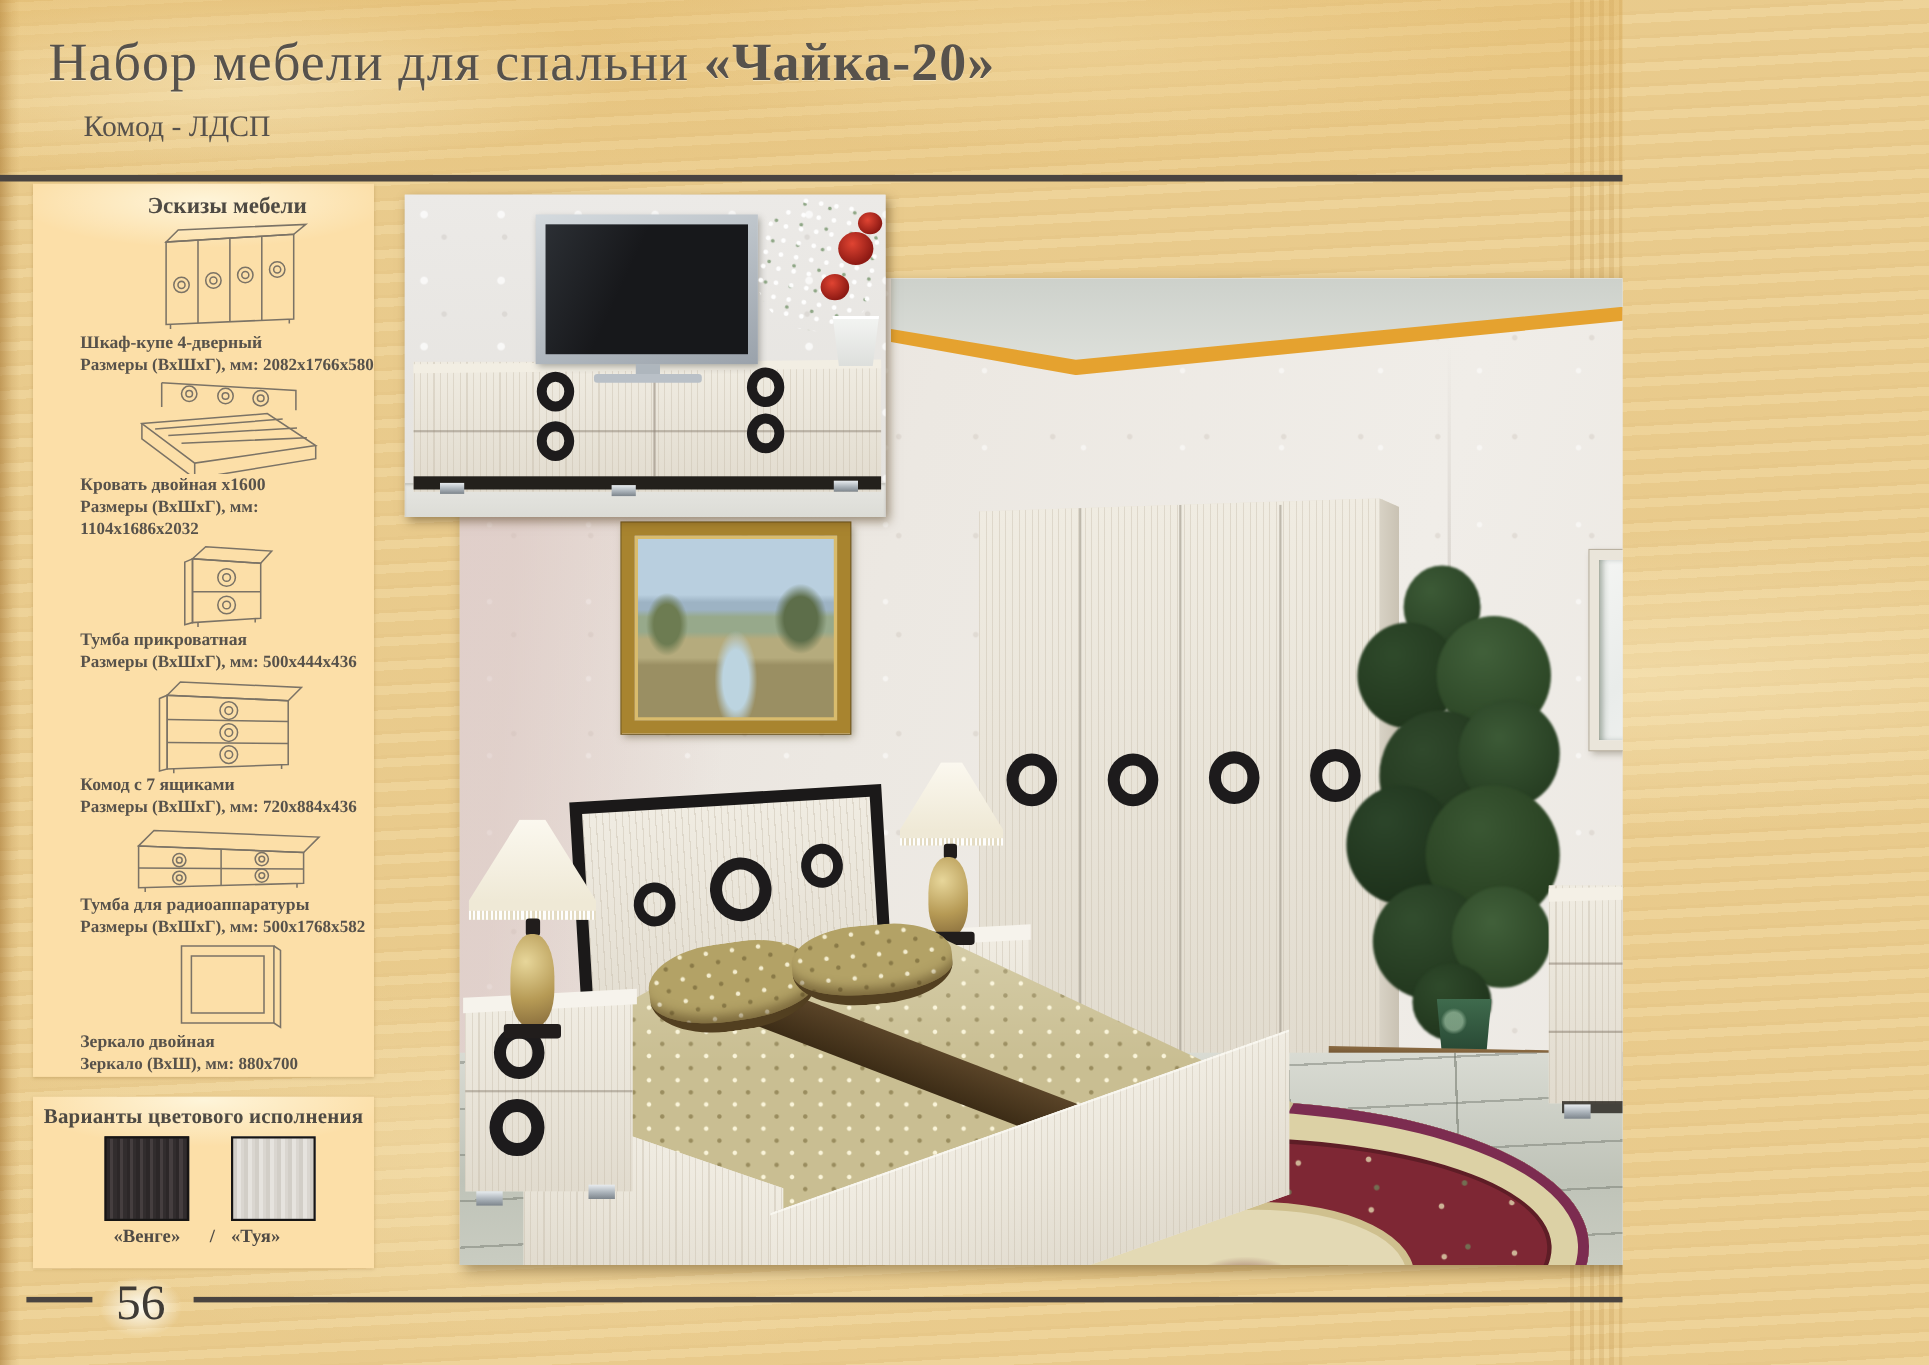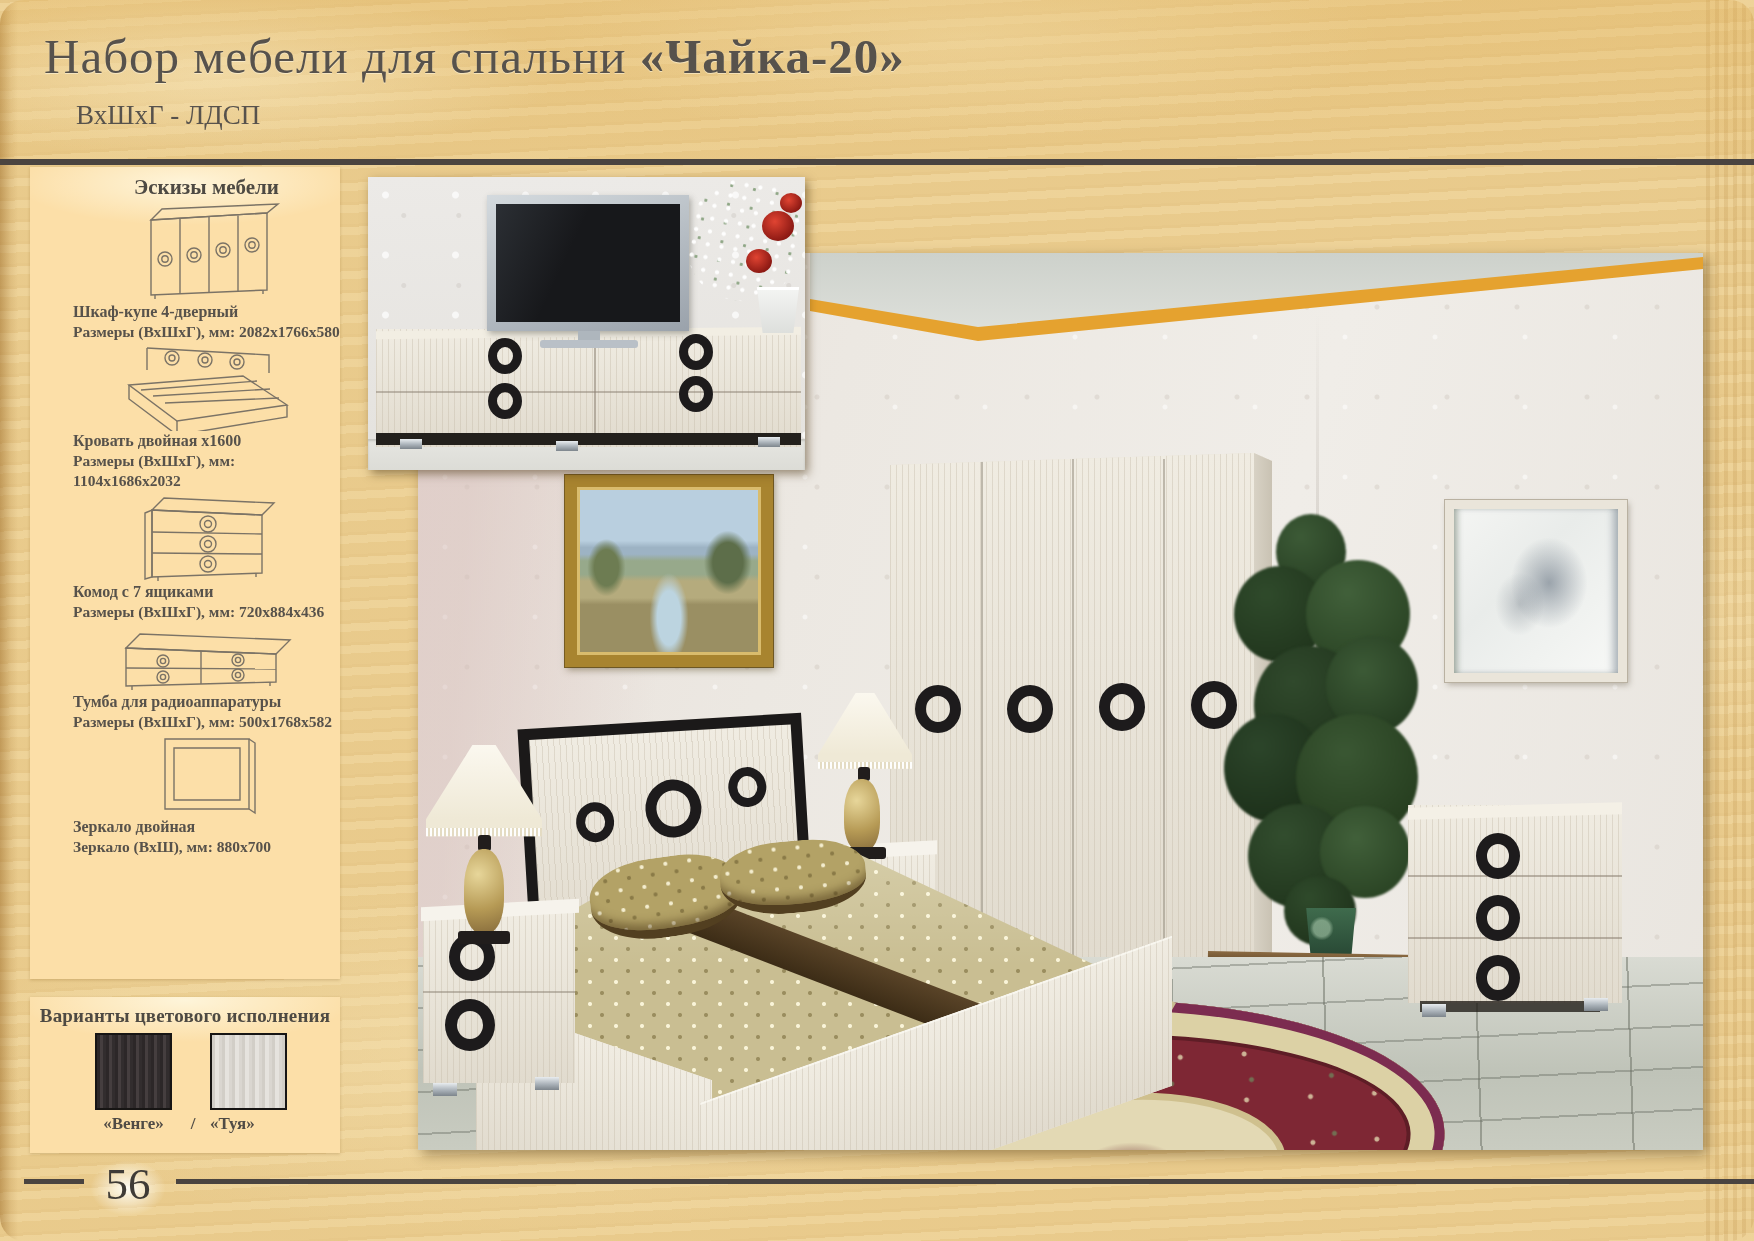--- a/index.html
+++ b/index.html
@@ -8,21 +8,21 @@
     font-family:"Liberation Serif", serif;
     background-color:#eccf92;
     background-image:
       radial-gradient(ellipse 500px 120px at 12% 6%, rgba(255,248,220,.55), transparent 70%),
       radial-gradient(ellipse 600px 150px at 55% 3%, rgba(250,238,200,.4), transparent 70%),
       radial-gradient(ellipse 700px 200px at 85% 50%, rgba(255,244,210,.35), transparent 70%),
       radial-gradient(ellipse 800px 260px at 30% 85%, rgba(248,232,190,.4), transparent 70%),
       repeating-linear-gradient(177deg, rgba(186,136,56,.10) 0 3px, rgba(255,244,210,.10) 3px 11px, rgba(196,148,66,.08) 11px 22px);
     overflow:hidden;
   }
-  .page{ position:relative; width:1754px; height:1241px; overflow:hidden;border-radius:24px; }
+  .page{ position:relative; width:1475px; height:1241px; overflow:hidden; }
   .edge-left{ position:absolute; left:0; top:0; width:18px; height:100%;
     background:linear-gradient(90deg, rgba(145,95,28,.45), rgba(145,95,28,.12) 60%, rgba(145,95,28,0)); }
   .edge-right{ position:absolute; right:0; top:0; width:48px; height:100%;
     background:repeating-linear-gradient(90deg, rgba(170,120,45,.16) 0 4px, rgba(170,120,45,0) 4px 9px); }
 
   .header-band{ position:absolute; left:0; top:0; width:1754px; height:159px;
     background:linear-gradient(180deg, rgba(224,176,88,.30), rgba(224,176,88,.10)); }
   .title{ position:absolute; left:44px; top:28px; font-size:49px; font-weight:400;
     color:#57524c; letter-spacing:1px; white-space:nowrap; text-shadow:0 1px 0 rgba(255,250,230,.5); }
   .title b{ font-weight:700; }
@@ -235,21 +235,21 @@
 </style>
 </head>
 <body>
 
 <div class="page">
   <div class="edge-left"></div>
   <div class="edge-right"></div>
 
   <div class="header-band">
     <h1 class="title"><span>Набор мебели для спальни </span><b>«Чайка-20»</b></h1>
-    <div class="subtitle">ВхШхГ - ЛДСП</div>
+    <div class="subtitle">Комод - ЛДСП</div>
   </div>
   <div class="rule rule-top"></div>
 
   <aside class="panel sketch-panel">
     <div class="panel-header">Эскизы мебели</div>
 
     <div class="sketch-item">
       <svg class="sketch" width="170" height="100" viewBox="0 0 170 100">
         <path d="M29 18 L145 11 L145 88 L29 93 Z"></path>
           <path d="M29 18 L40 7 L156 2 L145 11 Z"></path>
@@ -281,20 +281,35 @@
           <circle cx="120" cy="19" r="3"></circle>
         <path d="M30 5 L30 27"></path>
         <path d="M12 42 L126 33 L170 62 L60 78 Z"></path>
         <path d="M24 47 L140 38 M36 53 L153 46 M48 60 L162 55"></path>
         <path d="M12 42 L12 56 L60 92 L60 78 M60 92 L170 74 L170 62"></path>
       </svg>
       <div class="sk-name">Кровать двойная х1600</div>
       <div class="sk-dims">Размеры (ВхШхГ), мм: 1104x1686x2032</div>
     </div>
 
+    <div class="sketch-item">
+      <svg class="sketch" width="120" height="80" viewBox="0 0 120 80">
+        <path d="M28 16 L40 5 L100 9 L90 20 Z"></path>
+        <path d="M28 16 L90 20 L90 70 L28 74 Z"></path>
+        <path d="M21 19 L28 16 L28 74 L21 76 Z"></path>
+        <path d="M28 46 L90 46"></path>
+        <circle cx="59" cy="33" r="8"></circle>
+          <circle cx="59" cy="33" r="3.5"></circle>
+        <circle cx="59" cy="58" r="8"></circle>
+          <circle cx="59" cy="58" r="3.5"></circle>
+        <path d="M33 74 L33 78 M85 70 L85 74"></path>
+      </svg>
+      <div class="sk-name">Тумба прикроватная</div>
+      <div class="sk-dims">Размеры (ВхШхГ), мм: 500x444x436</div>
+    </div>
 
     <div class="sketch-item">
       <svg class="sketch" width="150" height="90" viewBox="0 0 150 90">
         <path d="M20 18 L32 6 L142 11 L130 23 Z"></path>
         <path d="M20 18 L130 23 L130 81 L20 85 Z"></path>
         <path d="M13 21 L20 18 L20 85 L13 87 Z"></path>
         <path d="M20 40 L130 42 M20 61 L130 62"></path>
         <circle cx="76" cy="32" r="8"></circle>
           <circle cx="76" cy="32" r="3.5"></circle>
         <circle cx="76" cy="52" r="8"></circle>

